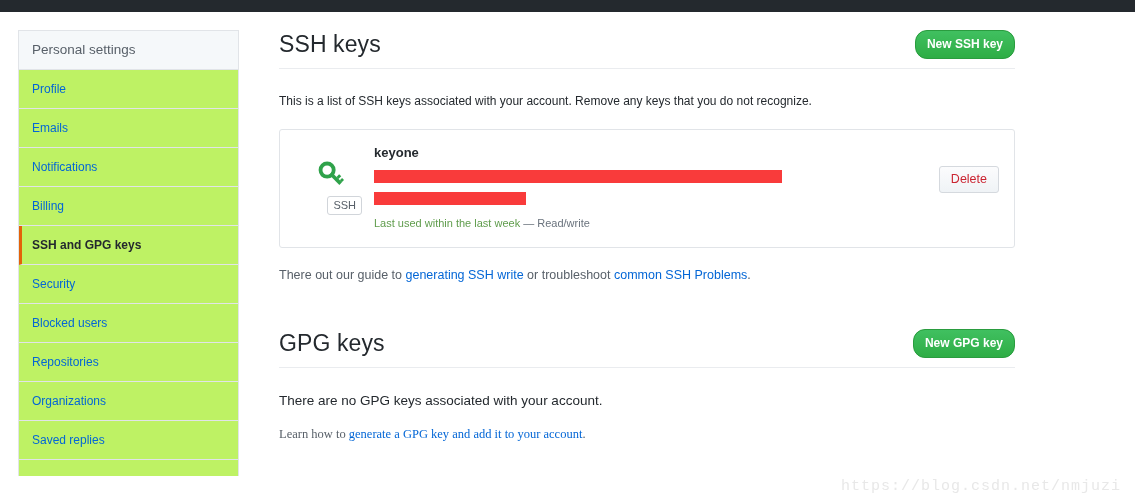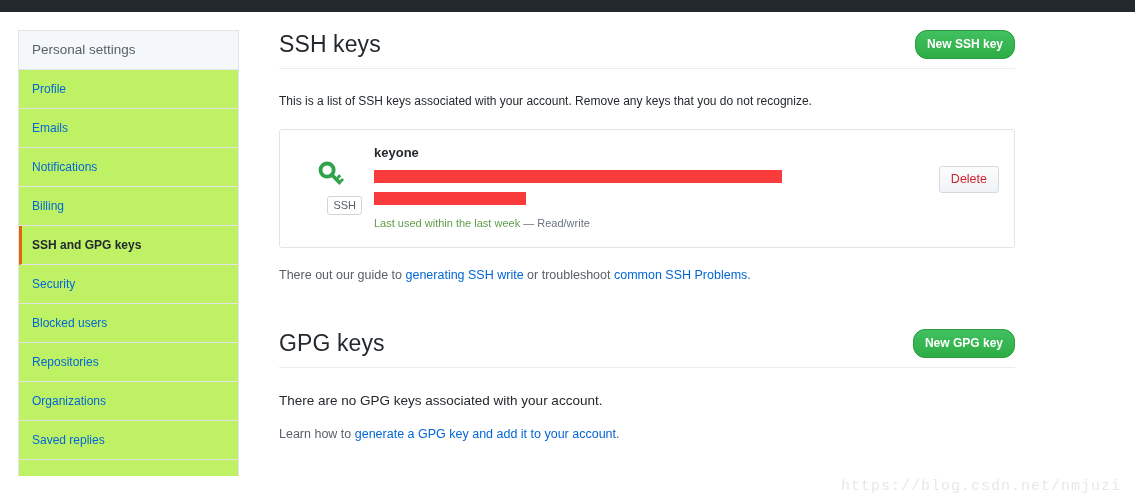--- a/index.html
+++ b/index.html
@@ -196,20 +196,21 @@
     font-size: 13.5px;
     color: #24292e;
     line-height: 20px;
     margin-top: 23px;
   }
   .gpg-learn {
     margin-top: 14px;
     font-size: 12.5px;
     line-height: 18px;
     color: #586069;
+    font-family: Liberation Serif, serif;
   }
 
   
   #watermark {
     position: absolute;
     left: 841px; top: 466px;
     font-family: "Liberation Mono", monospace;
     font-size: 15px;
     letter-spacing: 1px;
     color: #e8e8e8;

